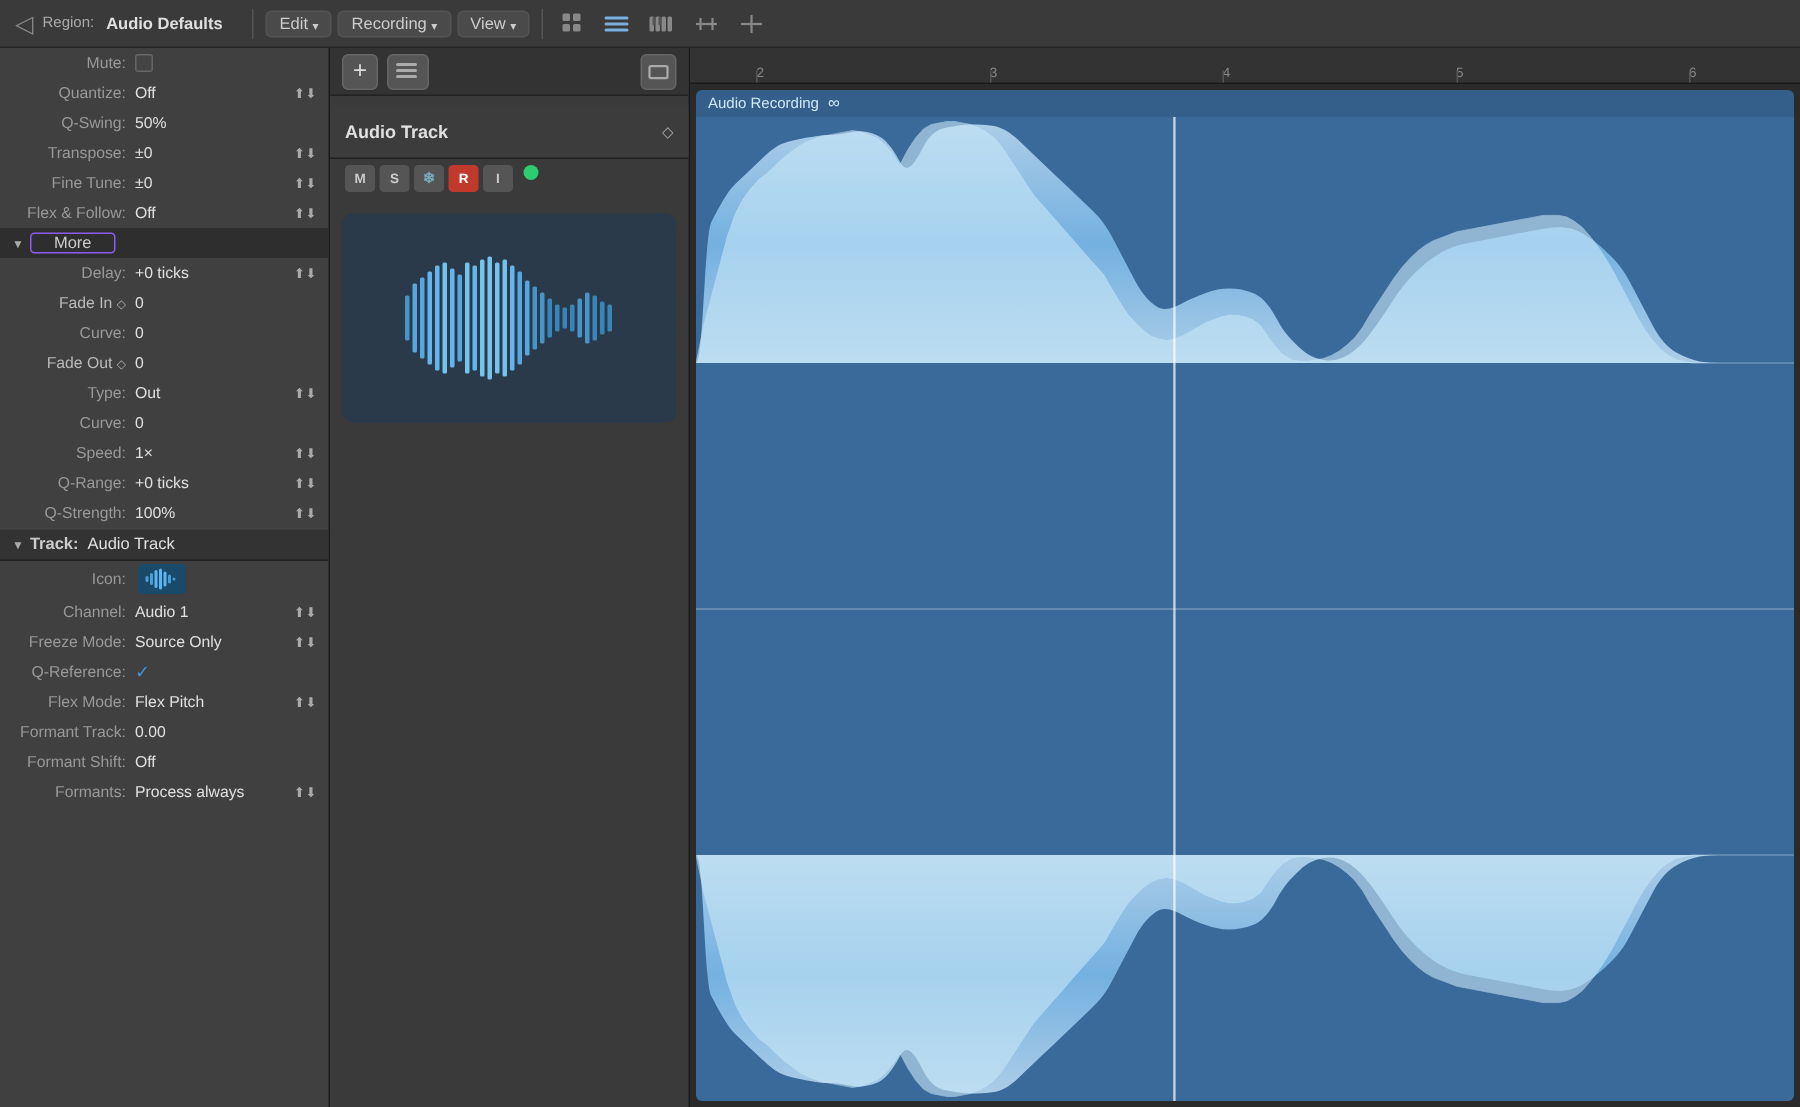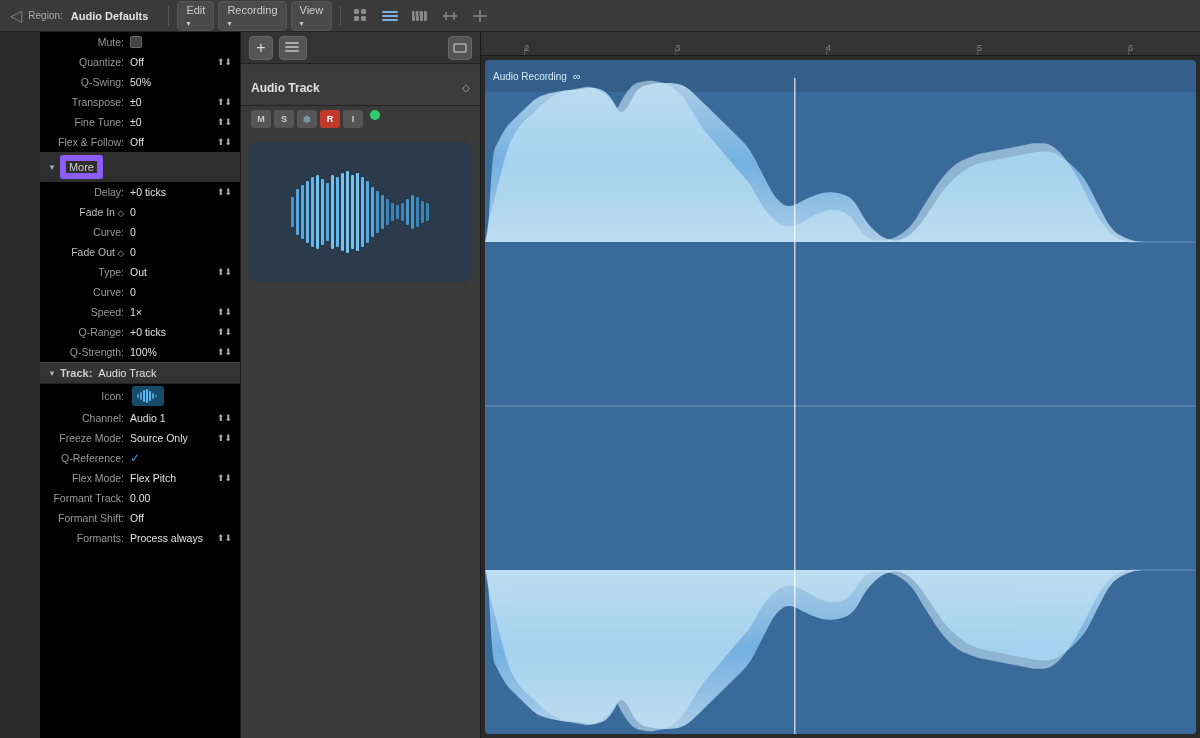--- a/index.html
+++ b/index.html
@@ -39,23 +39,22 @@
     }
     .toolbar-btn {
       background: #4a4a4a;
       border: 1px solid #555;
       border-radius: 4px;
       color: #ccc;
       padding: 2px 8px;
       font-size: 11px;
       cursor: pointer;
       display: flex;
-      align-items: flex-start;
+      align-items: flex-end;
       gap: 3px;
-      flex-direction: column;
     }
     .toolbar-sep {
       width: 1px;
       height: 20px;
       background: #555;
       margin: 0 4px;
     }
     .toolbar-icon-btn {
       background: none;
       border: none;
@@ -78,26 +77,25 @@
 
     
     .main-area {
       display: flex;
       flex: 1;
       overflow: hidden;
     }
 
     
     .left-panel {
-      width: 201px;
-      background: #000000;
+      width: 220px;
+      background: #404040;
       border-right: 1px solid #1a1a1a;
       overflow-y: auto;
       flex-shrink: 0;
-      margin-left: 40px;
     }
     .left-panel::-webkit-scrollbar { width: 6px; }
     .left-panel::-webkit-scrollbar-track { background: #2e2e2e; }
     .left-panel::-webkit-scrollbar-thumb { background: #555; border-radius: 3px; }
 
     .prop-row {
       display: flex;
       align-items: center;
       padding: 2px 8px 2px 0;
       min-height: 20px;
@@ -160,23 +158,23 @@
       background: #2e2e2e;
     }
     .more-btn .triangle {
       font-size: 8px;
       color: #aaa;
       margin-right: 4px;
     }
     .more-btn-label {
       color: #ccc;
       font-size: 11px;
-      border: 6px solid #8b5cf6;
+      border: 1px solid #8b5cf6;
       border-radius: 3px;
-      padding: 0px 3px;
+      padding: 0px 15px;
     }
 
     .icon-preview {
       width: 32px;
       height: 20px;
       background: #1a4a6a;
       border-radius: 3px;
       display: flex;
       align-items: center;
       justify-content: center;
@@ -343,21 +341,21 @@
       position: absolute;
       top: 4px;
       left: 4px;
       right: 4px;
       bottom: 4px;
       background: #3a6a9a;
       border-radius: 4px;
       overflow: hidden;
     }
     .waveform-region-header {
-      height: 32px;
+      height: 18px;
       padding: 0 8px;
       display: flex;
       align-items: center;
       gap: 6px;
       font-size: 10px;
       color: #d0e8f8;
       background: rgba(0,0,0,0.1);
     }
     .waveform-region-header .loop-icon {
       font-size: 11px;

